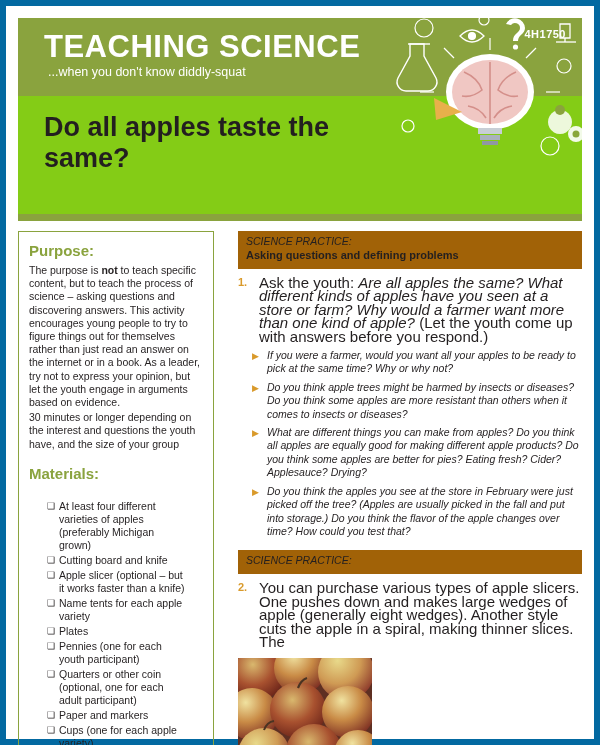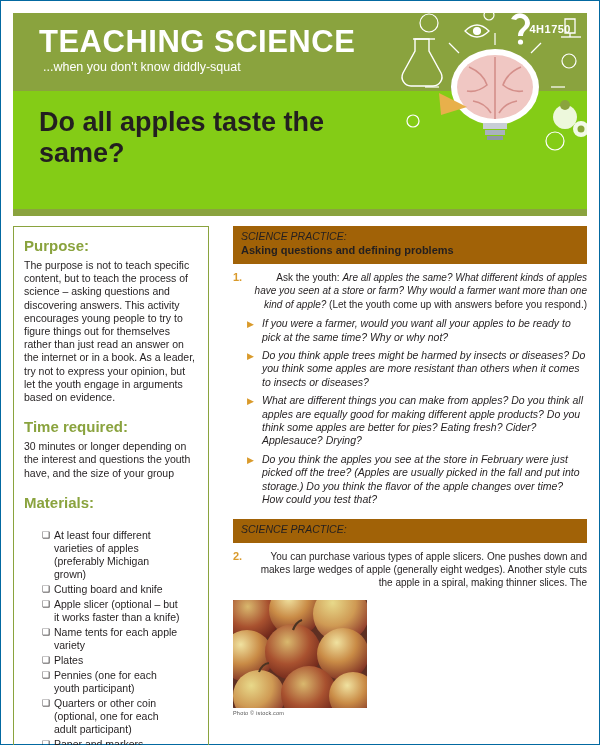--- a/index.html
+++ b/index.html
@@ -12,21 +12,21 @@
     background: #ffffff;
     font-family: "Liberation Sans", sans-serif;
     color: #231f20;
     overflow: hidden;
   }
   .page {
     position: relative;
     width: 600px;
     height: 745px;
     box-sizing: border-box;
-    border: 1px solid #0369a1;
+    border: 6px solid #0369a1;
     background: #ffffff;
   }
 
   
   .header {
     position: relative;
     margin: 12px 12px 0 12px;
     height: 78px;
     background: #8aa33e;
     overflow: hidden;
@@ -117,21 +117,21 @@
   }
   h2.section-head.mt {
     margin-top: 14px;
   }
   .lead-text {
     font-size: 10.5px;
     line-height: 13.2px;
     color: #231f20;
     margin: 0 0 2px 0;
   }
-  .lead-text b { font-weight: normal; }
+  .lead-text b { font-weight: bold; }
 
   ul.materials {
     list-style: none;
     margin: 18px;
     padding: 0;
   }
   ul.materials li {
     position: relative;
     font-size: 10.5px;
     line-height: 13px;
@@ -174,24 +174,23 @@
   }
   .num {
     flex: 0 0 14px;
     font-size: 11px;
     font-weight: bold;
     color: #d99a2b;
     text-align: left;
     padding-top: 0px;
   }
   .num-body {
-    font-size: 10px;
+    font-size: 15px;
     line-height: 13.4px;
     color: #231f20;
-    text-align: right;
   }
   .num-body i { font-style: italic; }
 
   .arrow-item {
     display: flex;
     gap: 7px;
     margin-bottom: 5px;
     padding-left: 14px;
   }
   .arrow {
@@ -309,21 +308,20 @@
       <path d="M70 92 l28 14 -26 8 z"></path>
     </g>
   </svg>
 
   <div class="body">
 
     <div class="col-left">
       <h2 class="section-head">Purpose:</h2>
       <p class="lead-text"><span>The purpose is </span><b>not</b><span> to teach specific content, but to teach the process of science – asking questions and discovering answers. This activity encourages young people to try to figure things out for themselves rather than just read an answer on the internet or in a book. As a leader, try not to express your opinion, but let the youth engage in arguments based on evidence.</span></p>
 
-      <h2 class="section-head mt">Time required:</h2>
       <p class="lead-text">30 minutes or longer depending on the interest and questions the youth have, and the size of your group</p>
 
       <h2 class="section-head mt">Materials:</h2>
       <ul class="materials">
         <li>At least four different varieties of apples (preferably Michigan grown)</li>
         <li>Cutting board and knife</li>
         <li>Apple slicer (optional – but it works faster than a knife)</li>
         <li>Name tents for each apple variety</li>
         <li>Plates</li>
         <li>Pennies (one for each youth participant)</li>

